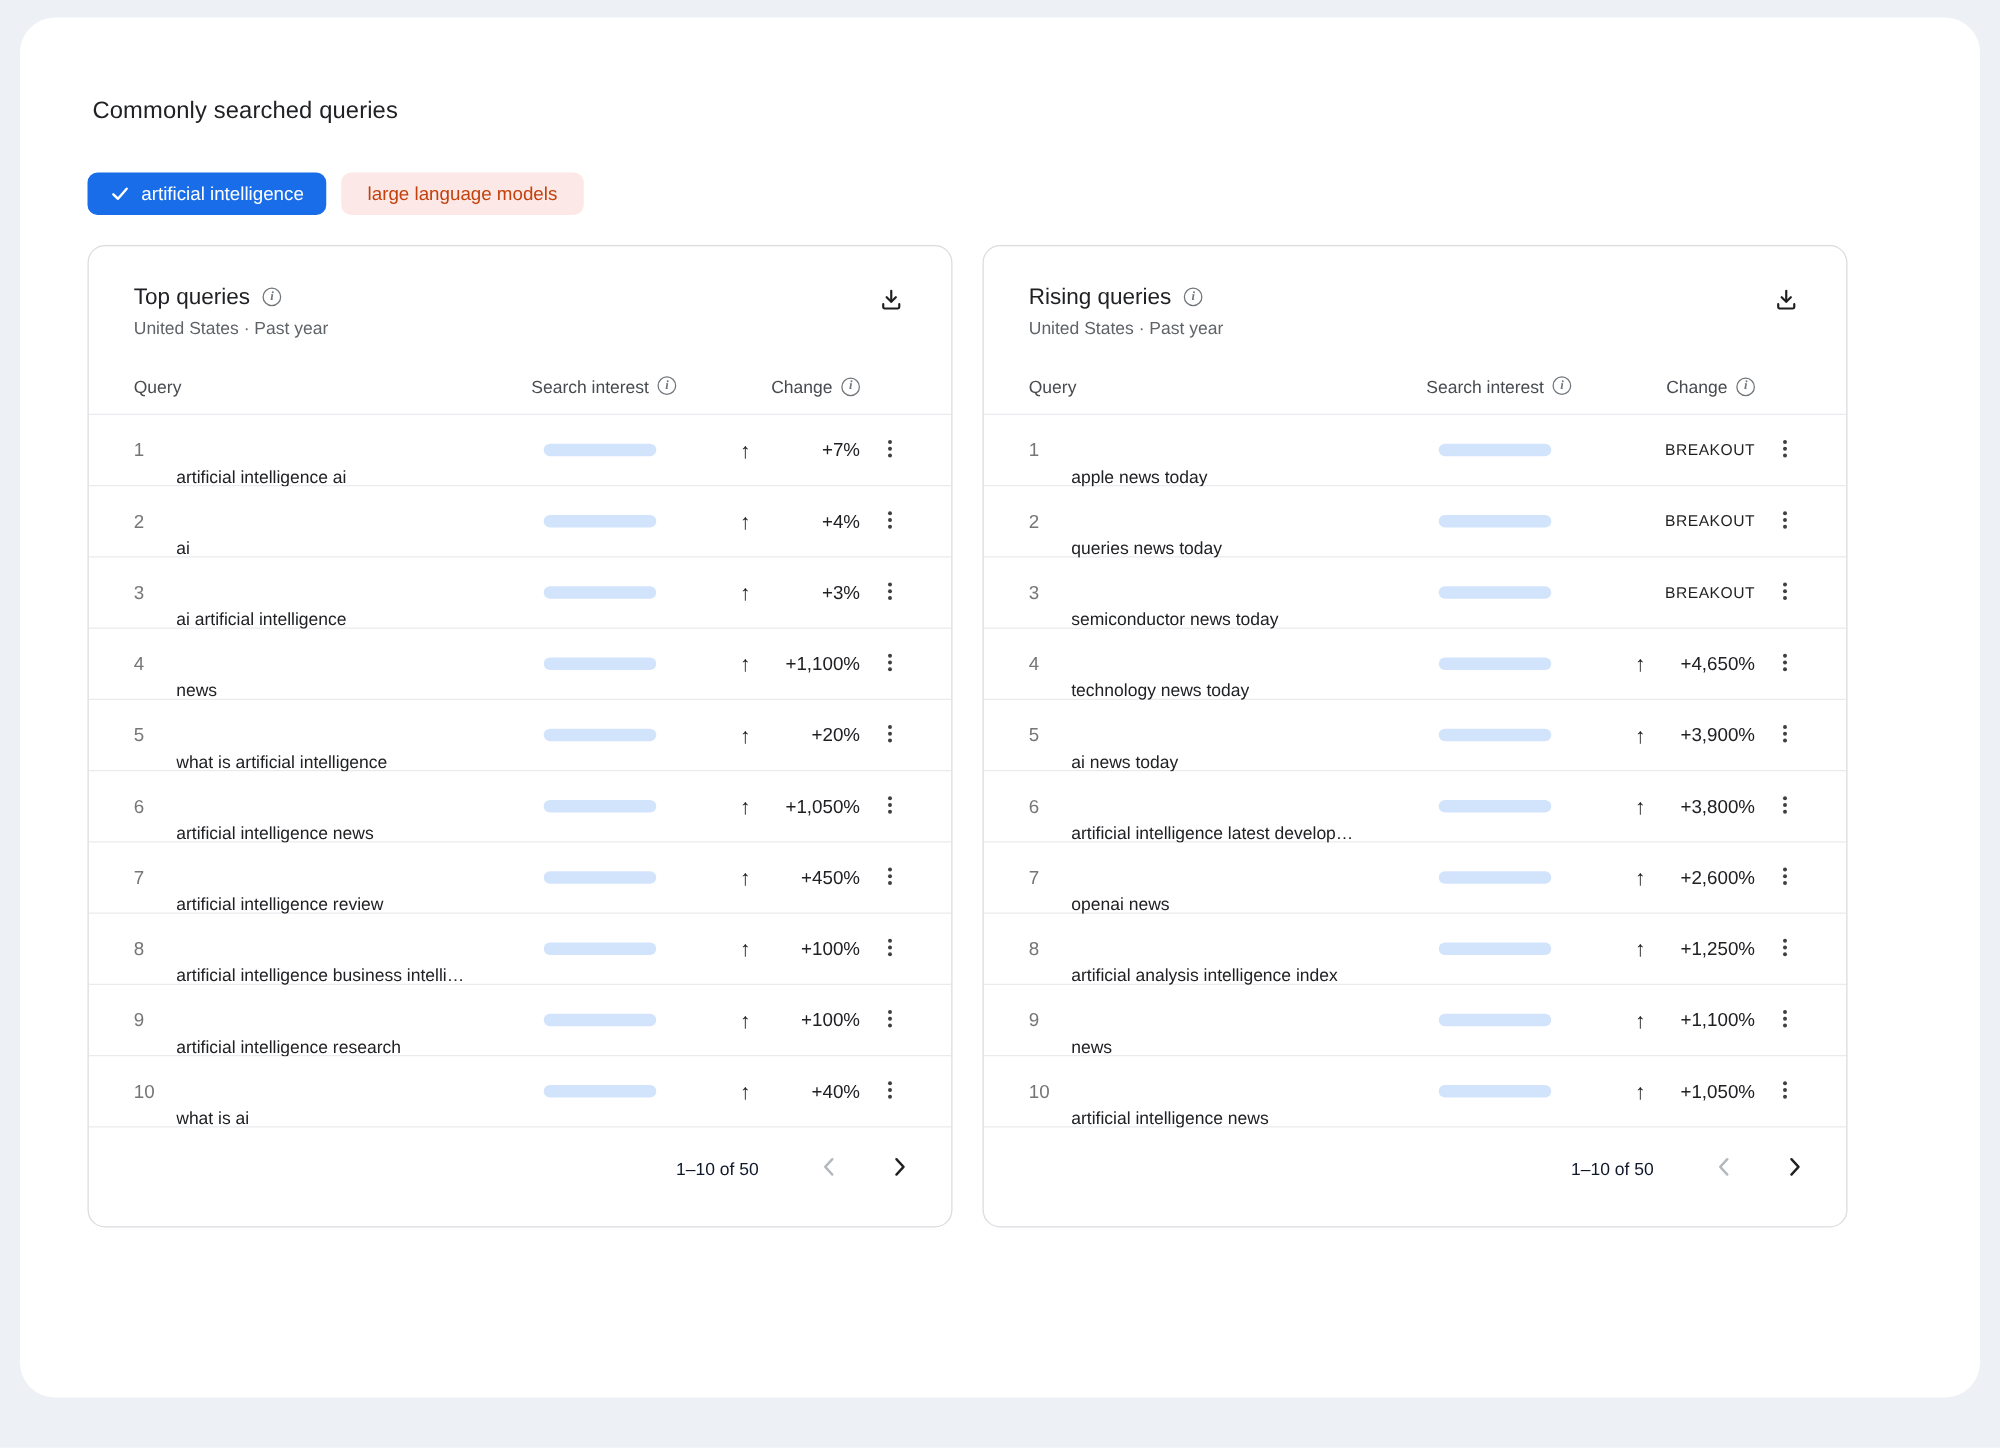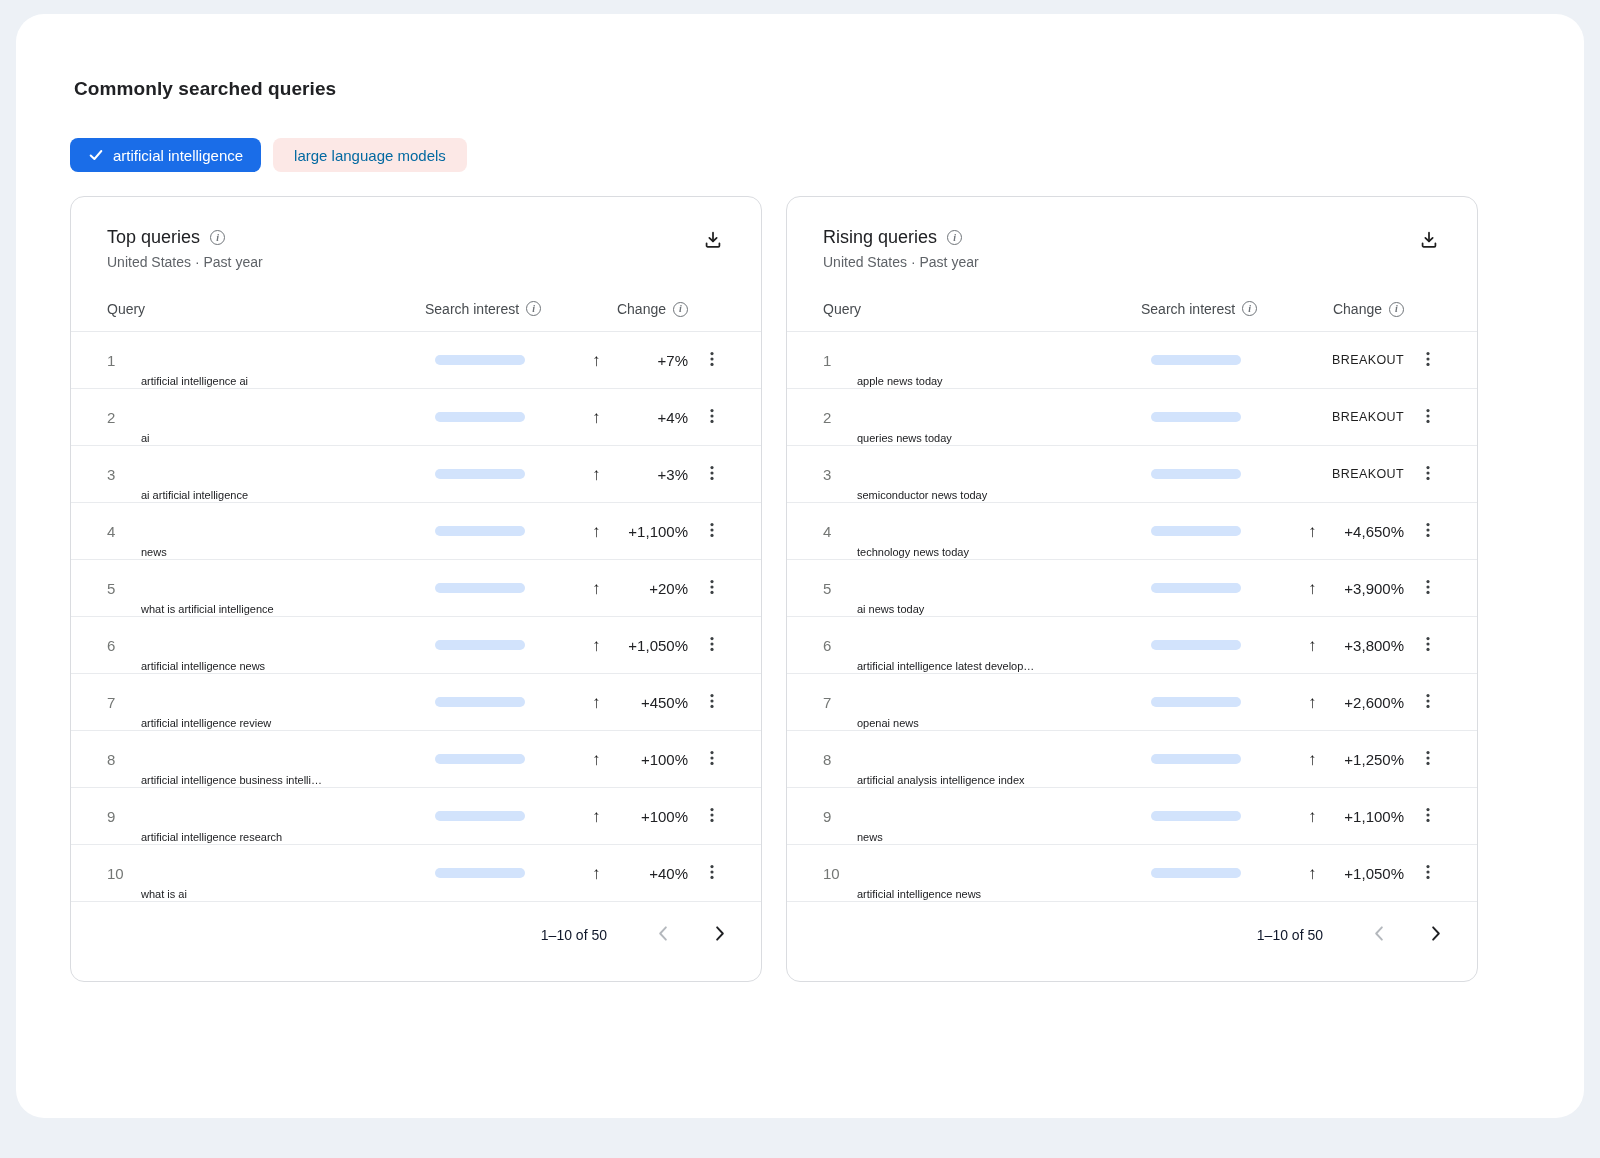--- a/index.html
+++ b/index.html
@@ -1,25 +1,25 @@
 <!DOCTYPE html>
 <html style="--accent: #1a6de8; --chip-pink: #fce8e6; --bar-fill: #3b6ef3; --bar-track: #d2e3fc;"><head>
 <meta charset="utf-8">
 <style>
   * { margin:0; padding:0; box-sizing:border-box; }
   html,body { width:1600px; height:1158px; background:#edf1f6; font-family:"Liberation Sans", sans-serif; overflow:hidden; }
   .sheet { position:absolute; left:16px; top:14px; width:1568px; height:1104px; background:#ffffff; border-radius:28px; }
   .content { padding:64px 0 0 54px; }
 
-  .page-title { margin-left:4px; font-size:19px; font-weight:700; color:#202124; letter-spacing:.1px; }
+  .page-title { margin-left:4px; font-size:19px; font-weight:400; color:#202124; letter-spacing:.1px; }
 
   .chips { display:flex; gap:12px; margin-top:38px; }
   .chip { height:34px; display:inline-flex; align-items:center; gap:9px; padding:0 18px; border-radius:8px; font-size:15px; cursor:pointer; }
   .chip.selected { background:var(--accent,#1a6de8); color:#ffffff; font-weight:500; }
-  .chip.unselected { background:var(--chip-pink,#fce8e6); color:#0369a1; padding:4px 21px; }
+  .chip.unselected { background:var(--chip-pink,#fce8e6); color:#c2410c; padding:4px 21px; }
   .chip .check { display:inline-flex; width:16px; height:16px; }
 
   .lead { margin-top:47px; font-size:16px; color:#202124; }
   .lead b { font-weight:700; }
 
   .cards { display:flex; gap:24px; margin-top:24px; width:1422px; }
   .card { width:692px; height:786px; background:#fff; border:1px solid #dadce0; border-radius:14px; overflow:hidden; }
 
   .card-header { padding:30px 30px 0 36px; display:flex; align-items:flex-start; }
   .card-titles { flex:1; }
@@ -32,21 +32,21 @@
   .info-icon::after { content:"i"; font-size:10px; line-height:1; color:#70757a; font-weight:600; font-family:"Liberation Serif", serif; }
 
   .thead { display:flex; align-items:center; height:46px; margin-top:16px; padding:0 25px 0 36px; border-bottom:1px solid #e8eaed; font-size:14px; color:#474b4f; }
   .h-query { flex:1; }
   .h-interest { width:167px; display:flex; align-items:center; gap:7px; }
   .h-change { width:96px; display:flex; align-items:flex-end; justify-content:flex-end; gap:7px; }
   .h-kebab-spacer { width:48px; }
 
   .row { display:flex; align-items:center; height:57px; padding:0 25px 0 36px; border-bottom:1px solid #e9ebee; }
   .rank { width:34px; flex:none; font-size:15px; color:#747775; }
-  .query { flex:1; font-size:11px; color:#202124; padding-right:5px; white-space:nowrap; overflow:hidden; text-overflow:ellipsis; cursor:pointer;margin-top:41px; }
+  .query { flex:1; font-size:14px; color:#202124; padding-right:5px; white-space:nowrap; overflow:hidden; text-overflow:ellipsis; cursor:pointer;margin-top:41px; }
   .bar-wrap { width:90px; flex:none; margin-right:67px; height:10px; border-radius:5px; background:var(--bar-track,#d2e3fc); overflow:hidden; }
   .bar-fill { height:100%; border-radius:5px; background:var(--bar-fill,#3b6ef3); }
   .change { width:96px; flex:none; display:flex; align-items:center; }
   .up-arrow { flex:none; font-size:17px; color:#1f1f1f; line-height:1; }
   .change-val { flex:1; text-align:right; font-size:15px; color:#202124; }
   .change-val.breakout { font-size:12.5px; letter-spacing:.4px; color:#1f1f1f; }
   .kebab-btn { width:48px; flex:none; display:flex; justify-content:center; background:transparent; border:none; cursor:pointer; }
 
   .pagination { display:flex; align-items:center; justify-content:flex-end; height:66px; padding-right:28px; }
   .page-label { font-size:14px; color:#0f172a; margin-right:42px; }

